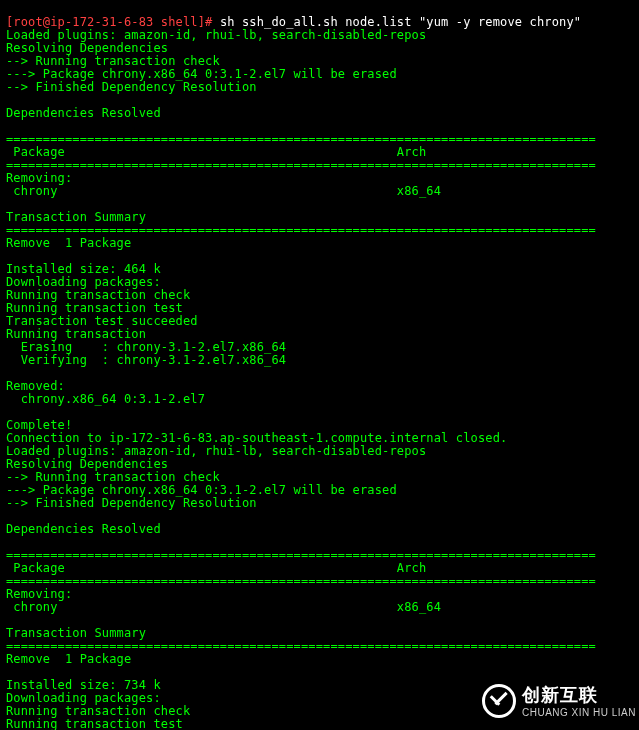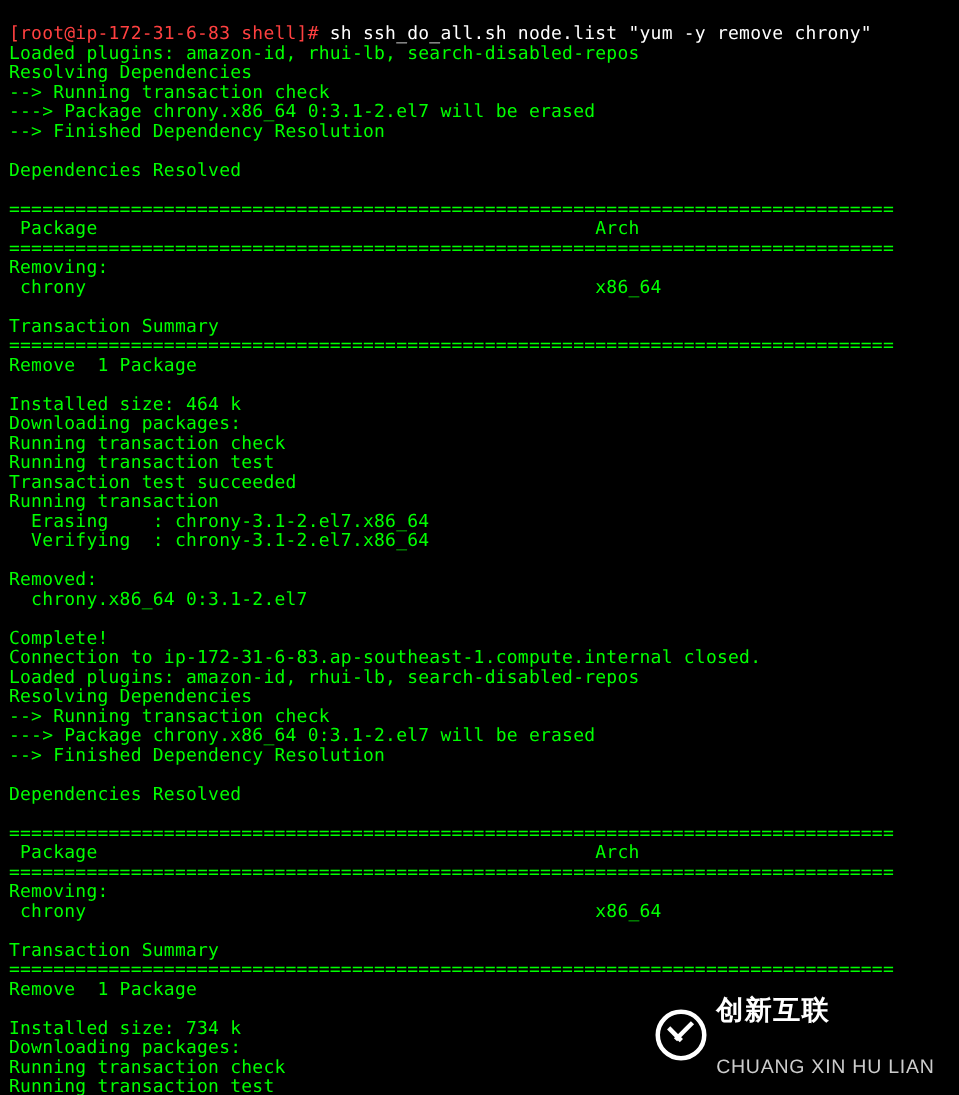--- a/index.html
+++ b/index.html
@@ -18,31 +18,31 @@
     font-size: 12px;
     line-height: 13px;
     color: #00ff00;
     white-space: pre;
     letter-spacing: 0.15px;
   }
   .prompt { color: #ff4040; }
   .cmd { color: #ffffff; }
   .logo {
     position: absolute;
-    right: 16px;
+    right: 3px;
     bottom: 12px;
     display: flex;
     align-items: center;
     gap: 6px;
     color: #fff;
     font-family: "Microsoft YaHei", "PingFang SC", sans-serif;
     pointer-events: none;
   }
   .logo .text-big { font-size: 18px; font-weight: 700; letter-spacing: 1px; }
-  .logo .text-small { font-size: 13px; letter-spacing: 0.5px; color:#ccc;margin-top:18px; }
+  .logo .text-small { font-size: 10px; letter-spacing: 0.5px; color:#ccc; }
   .logo .mark {
     width: 28px; height: 28px; border: 3px solid #fff; border-radius: 50%;
     position: relative;
   }
   .logo .mark::before, .logo .mark::after {
     content: ""; position: absolute; background: #fff;
   }
   .logo .mark::before {
     width: 12px; height: 3px; top: 12px; left: 4px; transform: rotate(45deg);
   }

